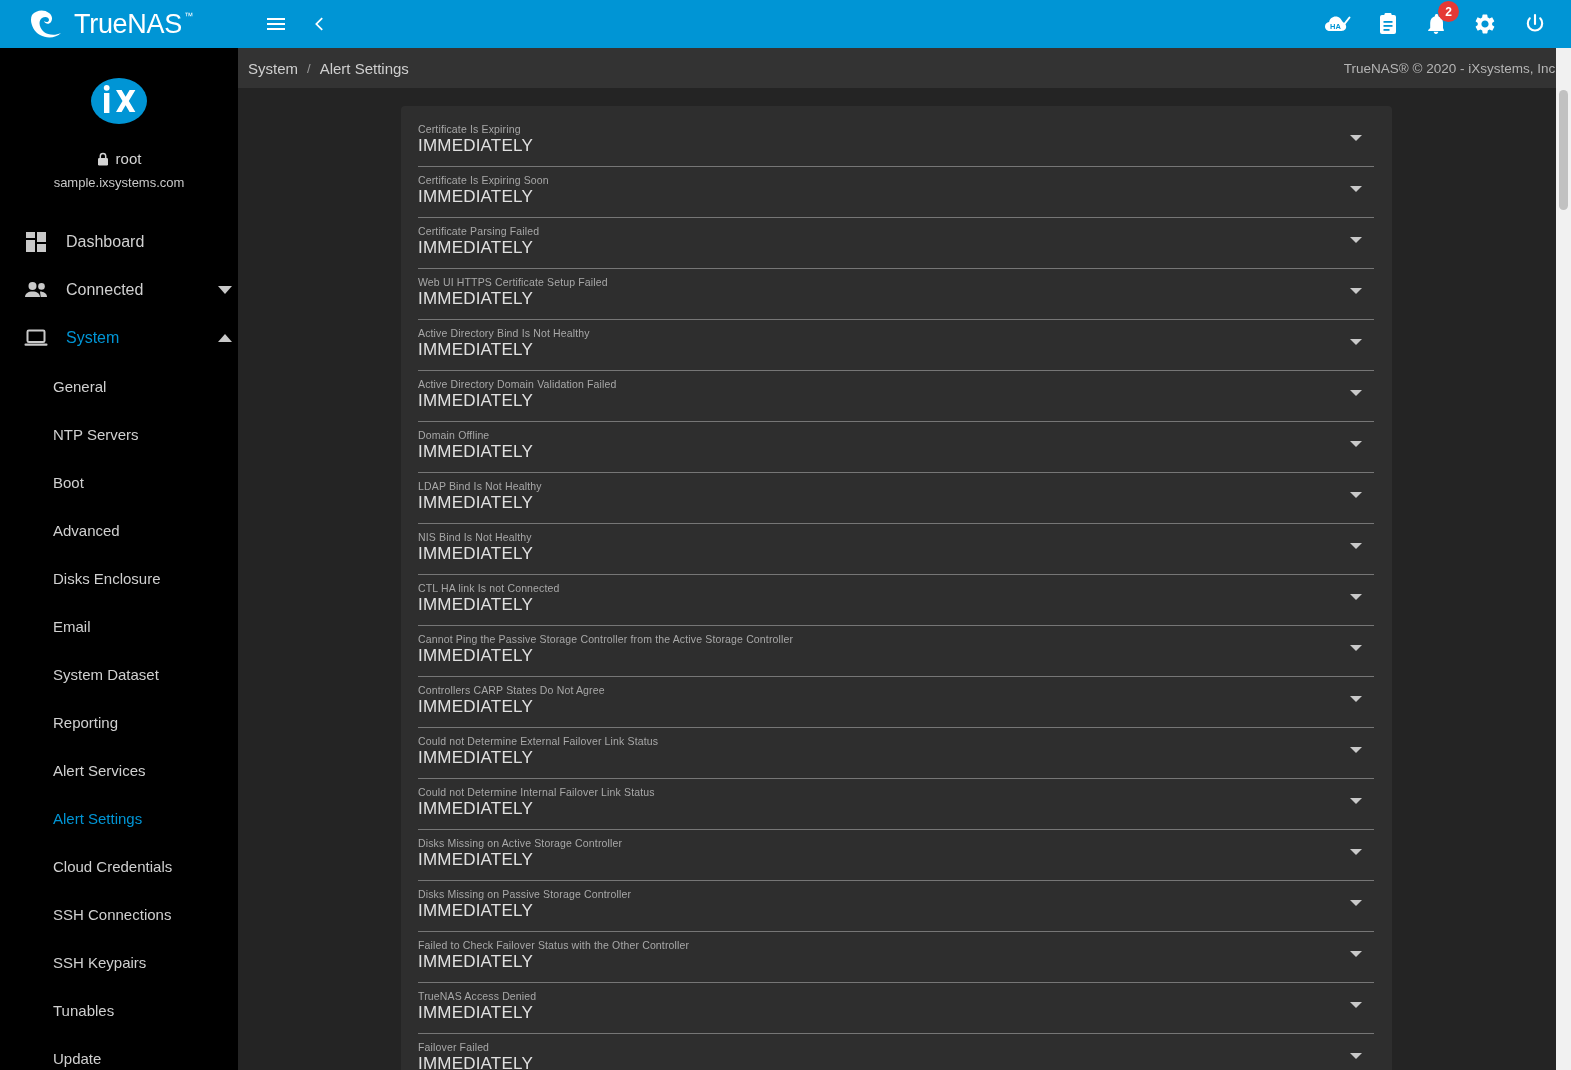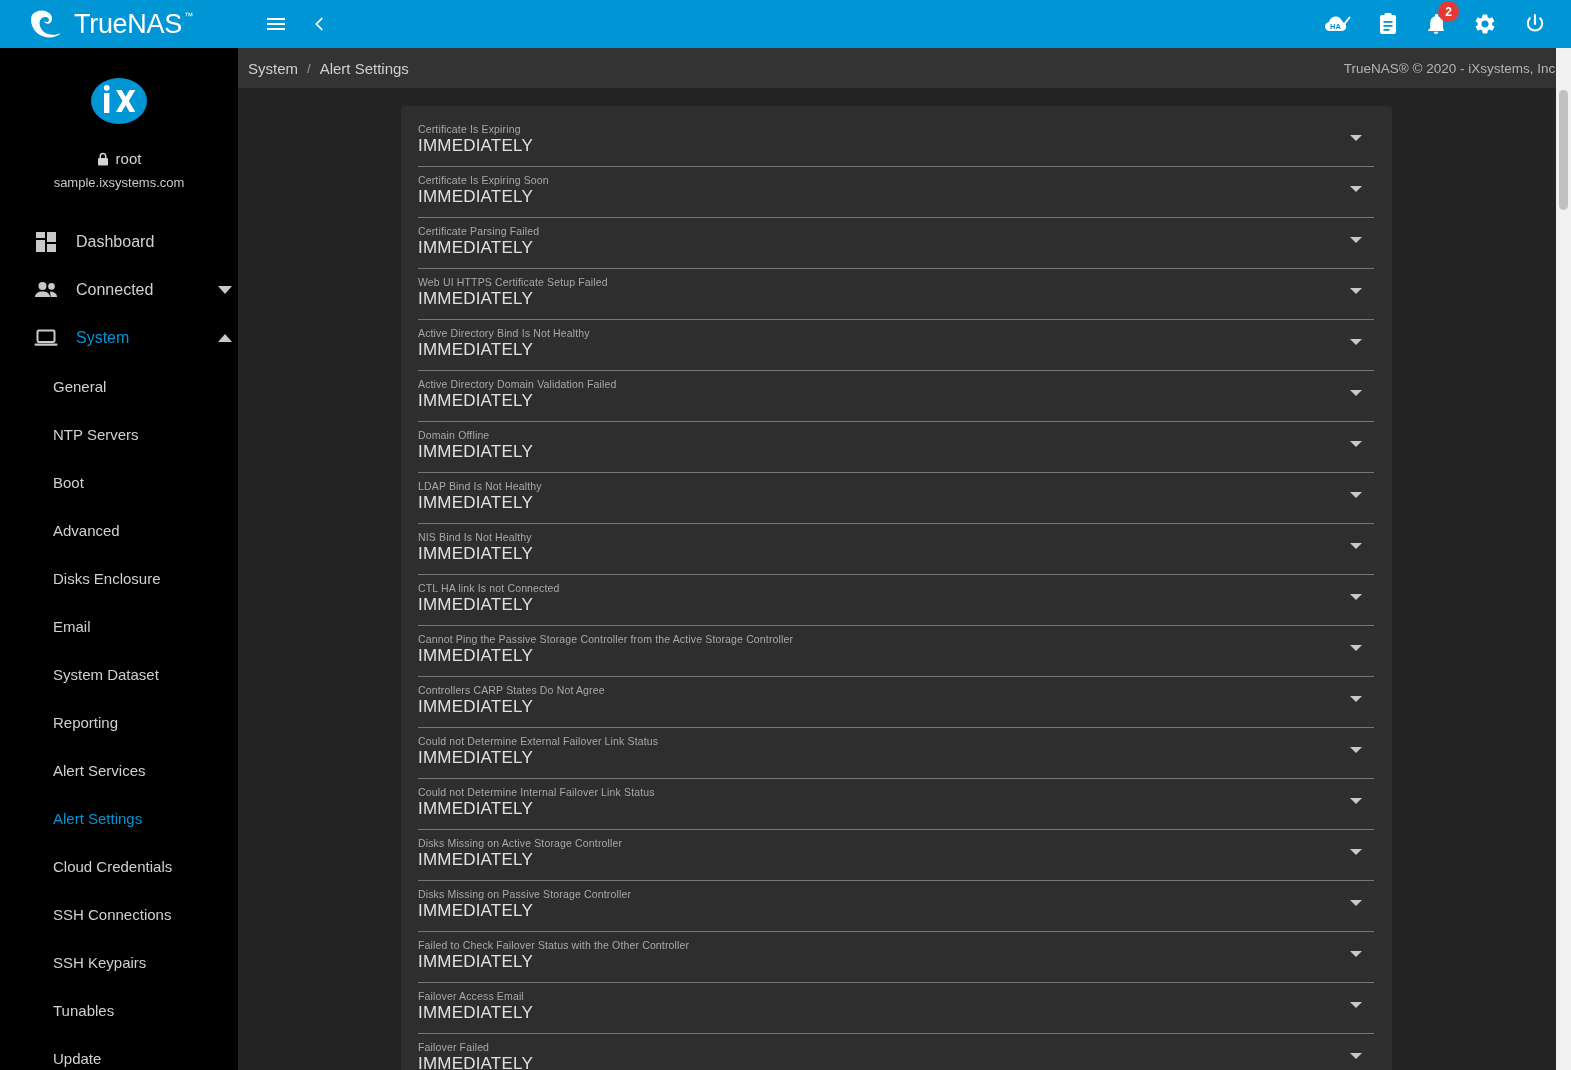--- a/index.html
+++ b/index.html
@@ -51,21 +51,21 @@
   .ix-logo { width: 62px; height: 54px; margin: 0 auto; display: block; }
   .profile-user {
     margin-top: 22px; color: #d4d4d4; font-size: 15px;
     display: flex; align-items: center; justify-content: center; gap: 7px;
   }
   .profile-host { margin-top: 8px; color: #c9c9c9; font-size: 13px; }
 
   .nav { margin-top: 18px; }
   .nav-item {
     display: flex; align-items: center; height: 48px;
-    padding-left: 28px; color: #d0d0d0; font-size: 16px; cursor: pointer;
+    padding-left: 18px; color: #d0d0d0; font-size: 16px; cursor: pointer;
   }
   .nav-item .nav-ico {
     width: 36px; flex: none; display: flex; align-items: center; justify-content: center;
     margin-right: 12px;
   }
   .nav-item .nav-label { flex: 1; }
   .nav-item.active > .nav-label, .nav-item.active { color: #0095d5; }
   .nav-caret { width: 26px; flex: none; display: flex; align-items: center; justify-content: center; }
   .subnav-item {
     display: flex; align-items: center; height: 48px;
@@ -449,21 +449,21 @@
         </div>
         <div class="field">
           <div class="field-label">Failed to Check Failover Status with the Other Controller</div>
           <div class="field-value-row">
             <div class="field-value">IMMEDIATELY</div>
             <div class="field-caret"></div>
           </div>
           <div class="field-underline"></div>
         </div>
         <div class="field">
-          <div class="field-label">Failover Access Email</div>
+          <div class="field-label">TrueNAS Access Denied</div>
           <div class="field-value-row">
             <div class="field-value">IMMEDIATELY</div>
             <div class="field-caret"></div>
           </div>
           <div class="field-underline"></div>
         </div>
         <div class="field">
           <div class="field-label">Failover Failed</div>
           <div class="field-value-row">
             <div class="field-value">IMMEDIATELY</div>

